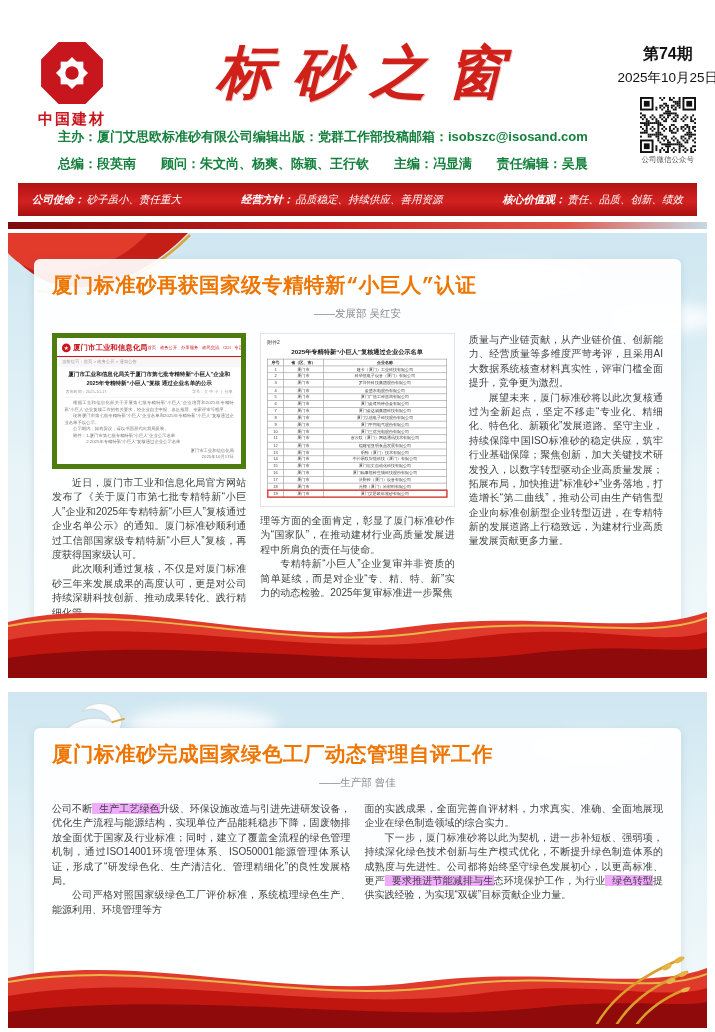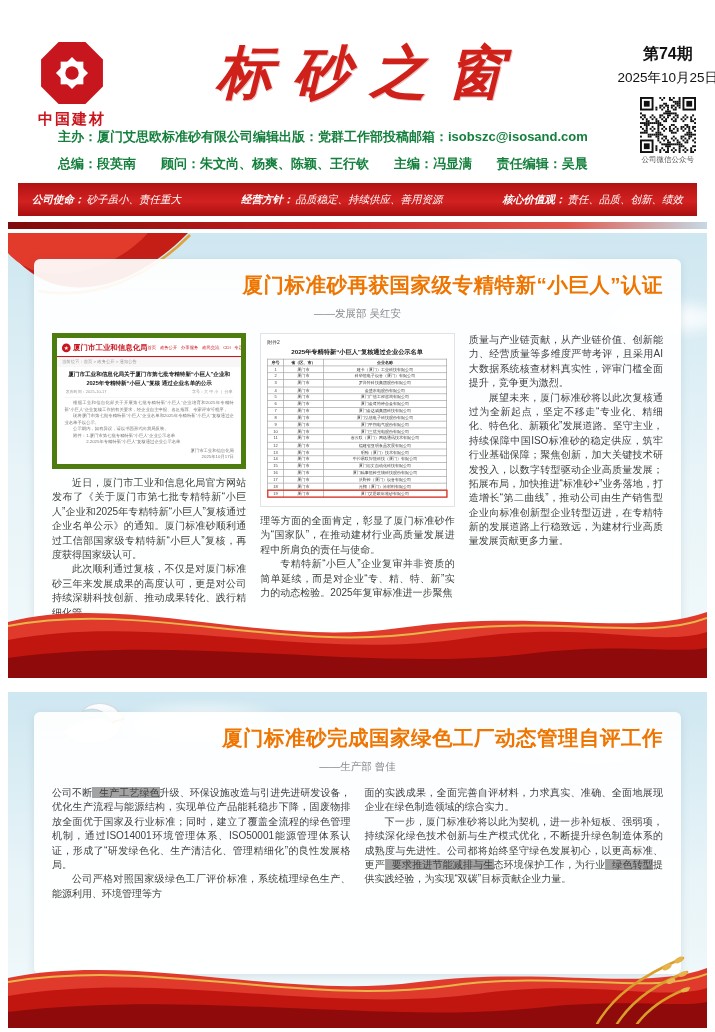--- a/index.html
+++ b/index.html
@@ -37,28 +37,28 @@
 
   
   .section { position:relative; margin:4px 8px 0 8px; overflow:hidden;
     background:linear-gradient(180deg,#cfe7f1,#e8f4f8 55%,#f2f9fb); }
   .section-1 { height:445px; }
   .section-2 { height:336px; margin-top:14px; }
   .cloud { position:absolute; background:rgba(255,255,255,.8); border-radius:50%; filter:blur(7px); }
   .card { position:relative; z-index:2; margin:0 26px; background:rgba(255,255,255,.93);
     border-radius:6px; box-shadow:0 2px 8px rgba(90,130,150,.18); padding:12px 18px 14px 18px; }
   .card-1 { margin-top:26px; min-height:372px; }
-  .card-2 { margin-top:20px; min-height:262px; }
-  .article-title { text-align:right; color:#ee7500; font-weight:bold; font-size:20.5px; letter-spacing:.5px; }
+  .card-2 { margin-top:36px; min-height:262px; }
+  .article-title { text-align:left; color:#ee7500; font-weight:bold; font-size:20.5px; letter-spacing:.5px;font-family:Liberation Mono, monospace; }
   .byline { text-align:center; color:#8a8a8a; font-size:10.5px; margin-top:8px; }
   .cols { display:flex; gap:14px; margin-top:12px; }
   .col { flex:1; min-width:0; }
   .para { font-size:10px; line-height:1.44; color:#3f3f3f; text-align:justify; }
   .para.ind { text-indent:2em; }
-  .hl { background:#a3a3a3;padding-left:7px; }
+  .hl { background:#f0abfc;padding-left:7px; }
 
   
   .ribbon-top { position:absolute; top:0; left:0; z-index:1; }
   .ribbon-bottom { position:absolute; bottom:0; left:0; width:100%; z-index:3; }
   .dove { position:absolute; top:6px; left:46px; z-index:1; opacity:.95; }
   .wheat { position:absolute; bottom:4px; right:14px; z-index:4; }
 
   
   .web-shot { height:136px; background:#fff; border:5px solid #4d7c0f; overflow:hidden; margin-bottom:7px; }
   .scale-wrap { width:161.3%; transform:scale(0.62); transform-origin:0 0; }

